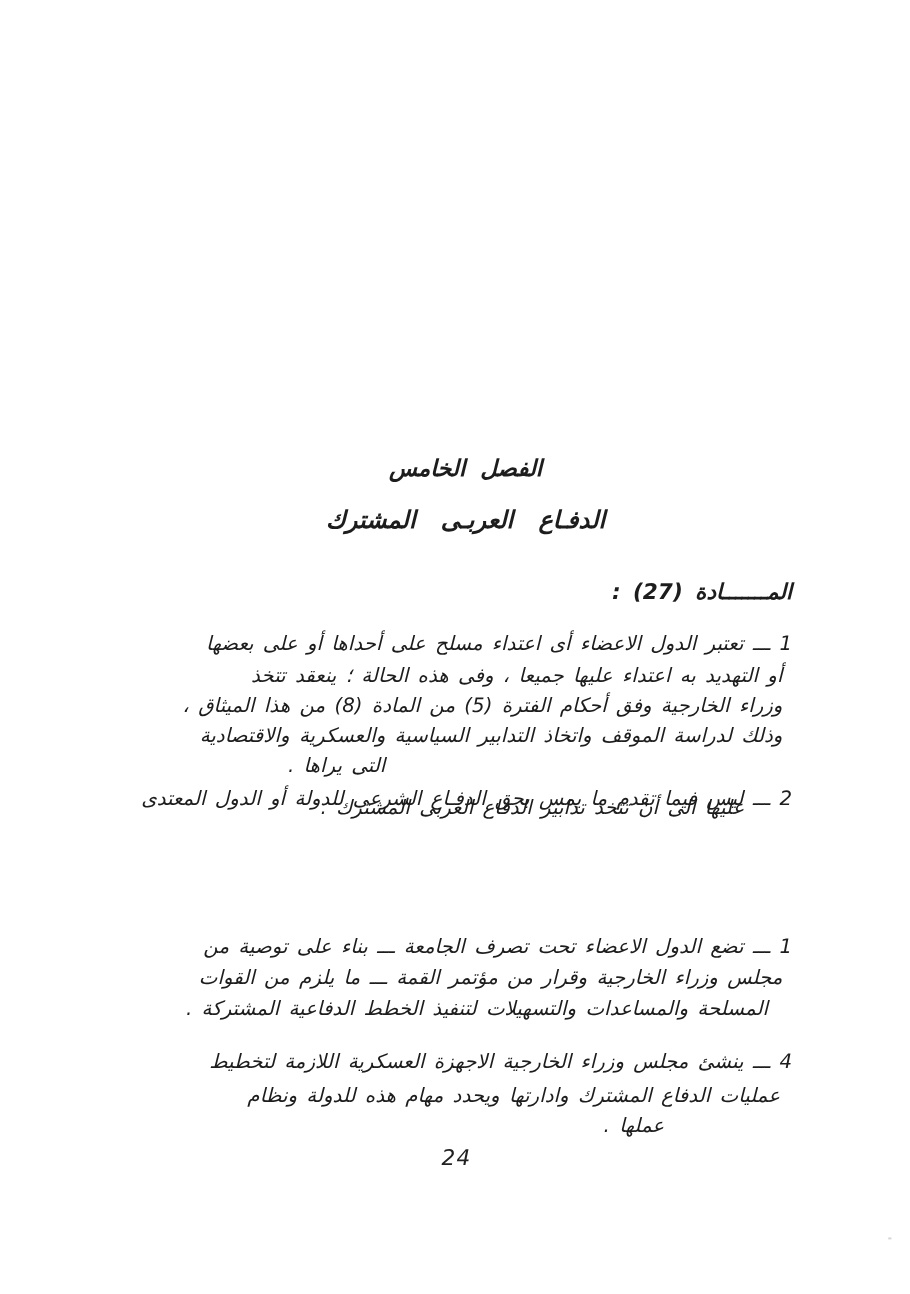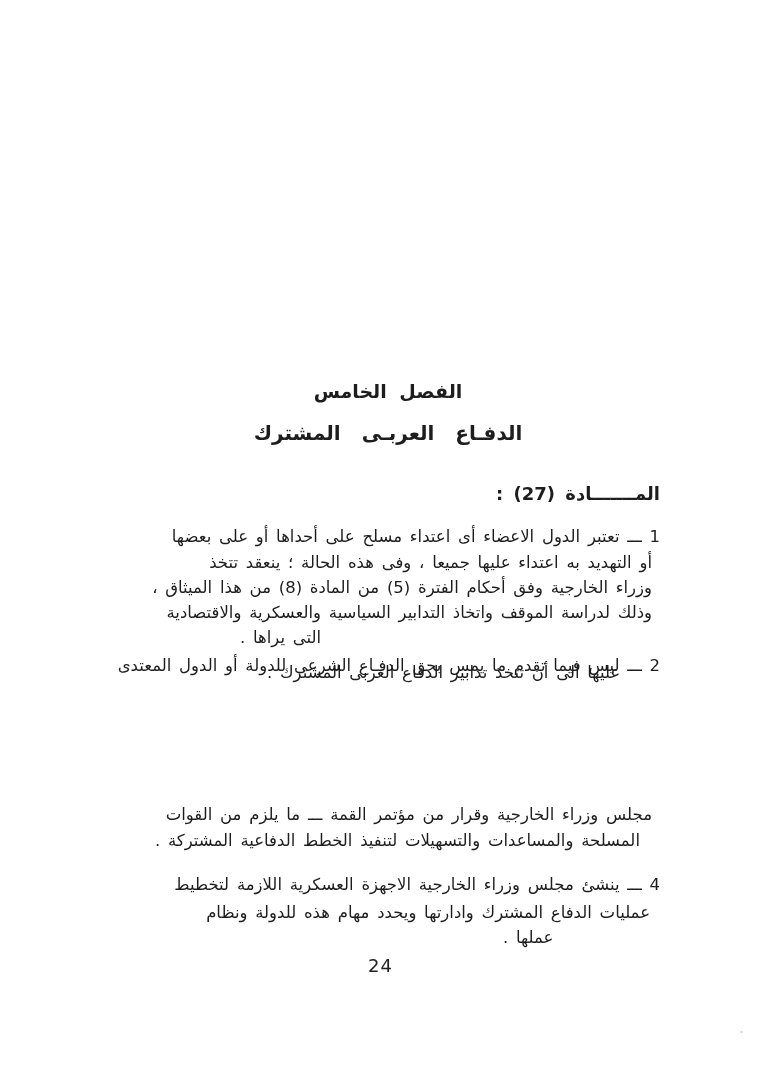--- a/index.html
+++ b/index.html
@@ -5,20 +5,21 @@
   html,body{margin:0;padding:0;background:#ffffff;}
   .page{
     position:relative;
     width:710px;
     height:1078px;
     background:#ffffff;
     direction:rtl;
     font-family:"DejaVu Sans", sans-serif;
     color:#1d1d1d;
     overflow:hidden;
+    font-style:italic;
   }
   .center-box{
     position:absolute;
     left:60px;
     width:560px;
     text-align:center;
     font-weight:700;
     white-space:nowrap;
   }
   .title{font-size:19px;word-spacing:6px;}
@@ -64,20 +65,21 @@
   <div class="ln" style="top:526px;right:98px">1 ـــ تعتبر الدول الاعضاء أى اعتداء مسلح على أحداها أو على بعضها</div>
   <div class="ln" style="top:552px;right:106px">أو التهديد به اعتداء عليها جميعا ، وفى هذه الحالة ؛ ينعقد تتخذ</div>
   <div class="ln" style="top:577px;right:106px">وزراء الخارجية وفق أحكام الفترة (5) من المادة (8) من هذا الميثاق ،</div>
   <div class="ln" style="top:602px;right:106px">وذلك لدراسة الموقف واتخاذ التدابير السياسية والعسكرية والاقتصادية</div>
   <div class="ln" style="top:627px;left:192px">التى يراها .</div>
 
   <div class="ln" style="top:655px;right:98px">2 ـــ ليس فيما تقدم ما يمس بحق الدفـاع الشرعى للدولة أو الدول المعتدى</div>
   <div class="ln" style="top:662px;left:219px">عليها الى أن تتخذ تدابير الدفاع العربى المشترك .</div>
 
 
+  <div class="ln" style="top:778px;right:98px">1 ـــ تضع الدول الاعضاء تحت تصرف الجامعة ـــ بناء على توصية من</div>
   <div class="ln" style="top:804px;right:106px">مجلس وزراء الخارجية وقرار من مؤتمر القمة ـــ ما يلزم من القوات</div>
   <div class="ln" style="top:830px;left:107px">المسلحة والمساعدات والتسهيلات لتنفيذ الخطط الدفاعية المشتركة .</div>
 
   <div class="ln" style="top:874px;right:98px">4 ـــ ينشئ مجلس وزراء الخارجية الاجهزة العسكرية اللازمة لتخطيط</div>
   <div class="ln" style="top:902px;right:108px">عمليات الدفاع المشترك وادارتها ويحدد مهام هذه للدولة ونظام</div>
   <div class="ln" style="top:927px;left:455px">عملها .</div>
 
   <div class="pagenum" style="top:955px;left:320px">24</div>
 
   <div class="speck" style="left:692px;top:1031px"></div>

